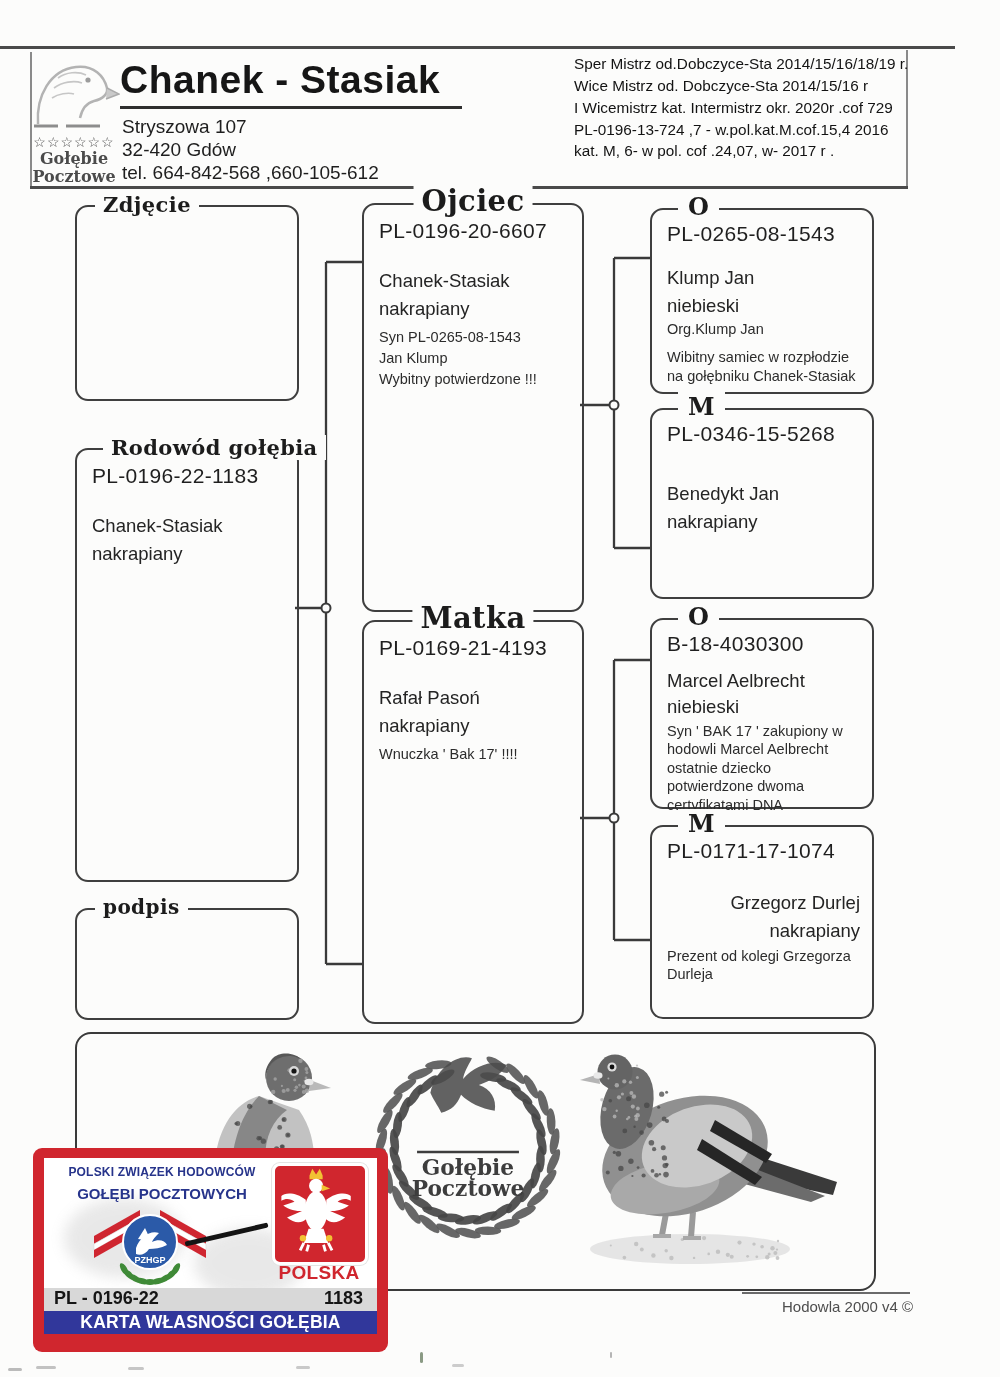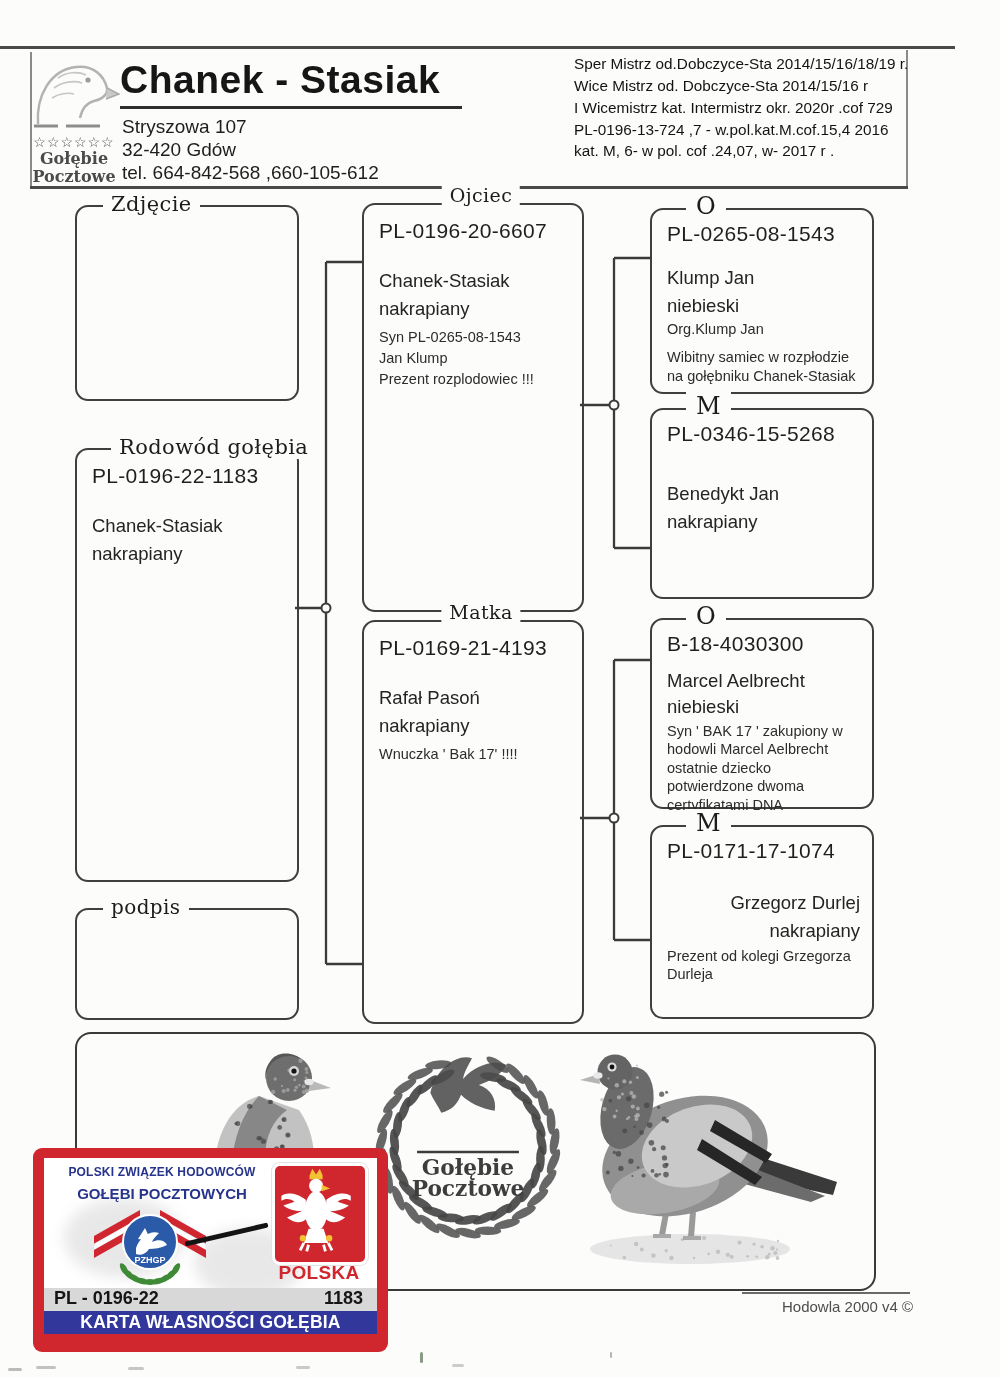--- a/index.html
+++ b/index.html
@@ -3,22 +3,22 @@
 <meta charset="utf-8">
 <style>
   html,body{margin:0;padding:0;background:#fff;}
   #canvas{position:relative;width:1000px;height:1377px;margin:0 auto;background:#fcfcfb;
           font-family:"Liberation Sans",sans-serif;color:#262626;overflow:hidden;}
   .rule{position:absolute;background:#4a4a4a;}
   .tick{position:absolute;background:#8a8a8a;}
   
   .pbox{position:absolute;border:2.4px solid #3f3f3f;border-radius:13px;}
   .pbox .t{position:absolute;top:-15px;left:18px;background:#fcfcfb;padding:0 8px;
-           font-family:"DejaVu Serif",serif;font-weight:400;font-size:21px;color:#1c1c1c;letter-spacing:.4px;white-space:nowrap;margin-left:8px;}
-  .pbox .t.big{font-size:19px;top:-21px;left:50%;transform:translateX(-50%);}
+           font-family:"DejaVu Serif",serif;font-weight:700;font-size:21px;color:#1c1c1c;letter-spacing:.4px;white-space:nowrap;}
+  .pbox .t.big{font-size:29px;top:-21px;left:50%;transform:translateX(-50%);}
   .pbox .t.om{font-size:24px;top:-18px;left:26px;padding:0 10px;}
   .pc{padding:14px 12px 0 15px;}
   .ring{font-size:21px;color:#1f1f1f;letter-spacing:.3px;}
   .owner{font-size:18.5px;line-height:1.5;color:#242424;}
   .note{font-size:14.5px;line-height:1.45;color:#2c2c2c;}
   
   #breeder-name{position:absolute;left:120px;top:58px;margin:0;font-size:39px;font-weight:bold;color:#161616;
                 border-bottom:3px solid #2e2e2e;padding:0 22px 4px 0;letter-spacing:.5px;}
   .addr{position:absolute;left:122px;font-size:19px;color:#1e1e1e;}
   #achv{position:absolute;left:574px;top:53px;width:340px;font-size:15.3px;line-height:1.43;color:#131313;}
@@ -124,21 +124,21 @@
     <span class="t big">Ojciec</span>
     <div class="pc">
       <div class="ring">PL-0196-20-6607</div>
       <div class="owner" style="margin-top:24px;">
         <div>Chanek-Stasiak</div>
         <div>nakrapiany</div>
       </div>
       <div class="note" style="margin-top:4px;">
         <div>Syn PL-0265-08-1543</div>
         <div>Jan Klump</div>
-        <div>Prezent rozplodowiec !!!</div>
+        <div>Wybitny potwierdzone !!!</div>
       </div>
     </div>
   </div>
 
   <div class="pbox" style="left:362px;top:620px;width:218px;height:400px;">
     <span class="t big">Matka</span>
     <div class="pc">
       <div class="ring">PL-0169-21-4193</div>
       <div class="owner" style="margin-top:24px;">
         <div>Rafał Pasoń</div>

